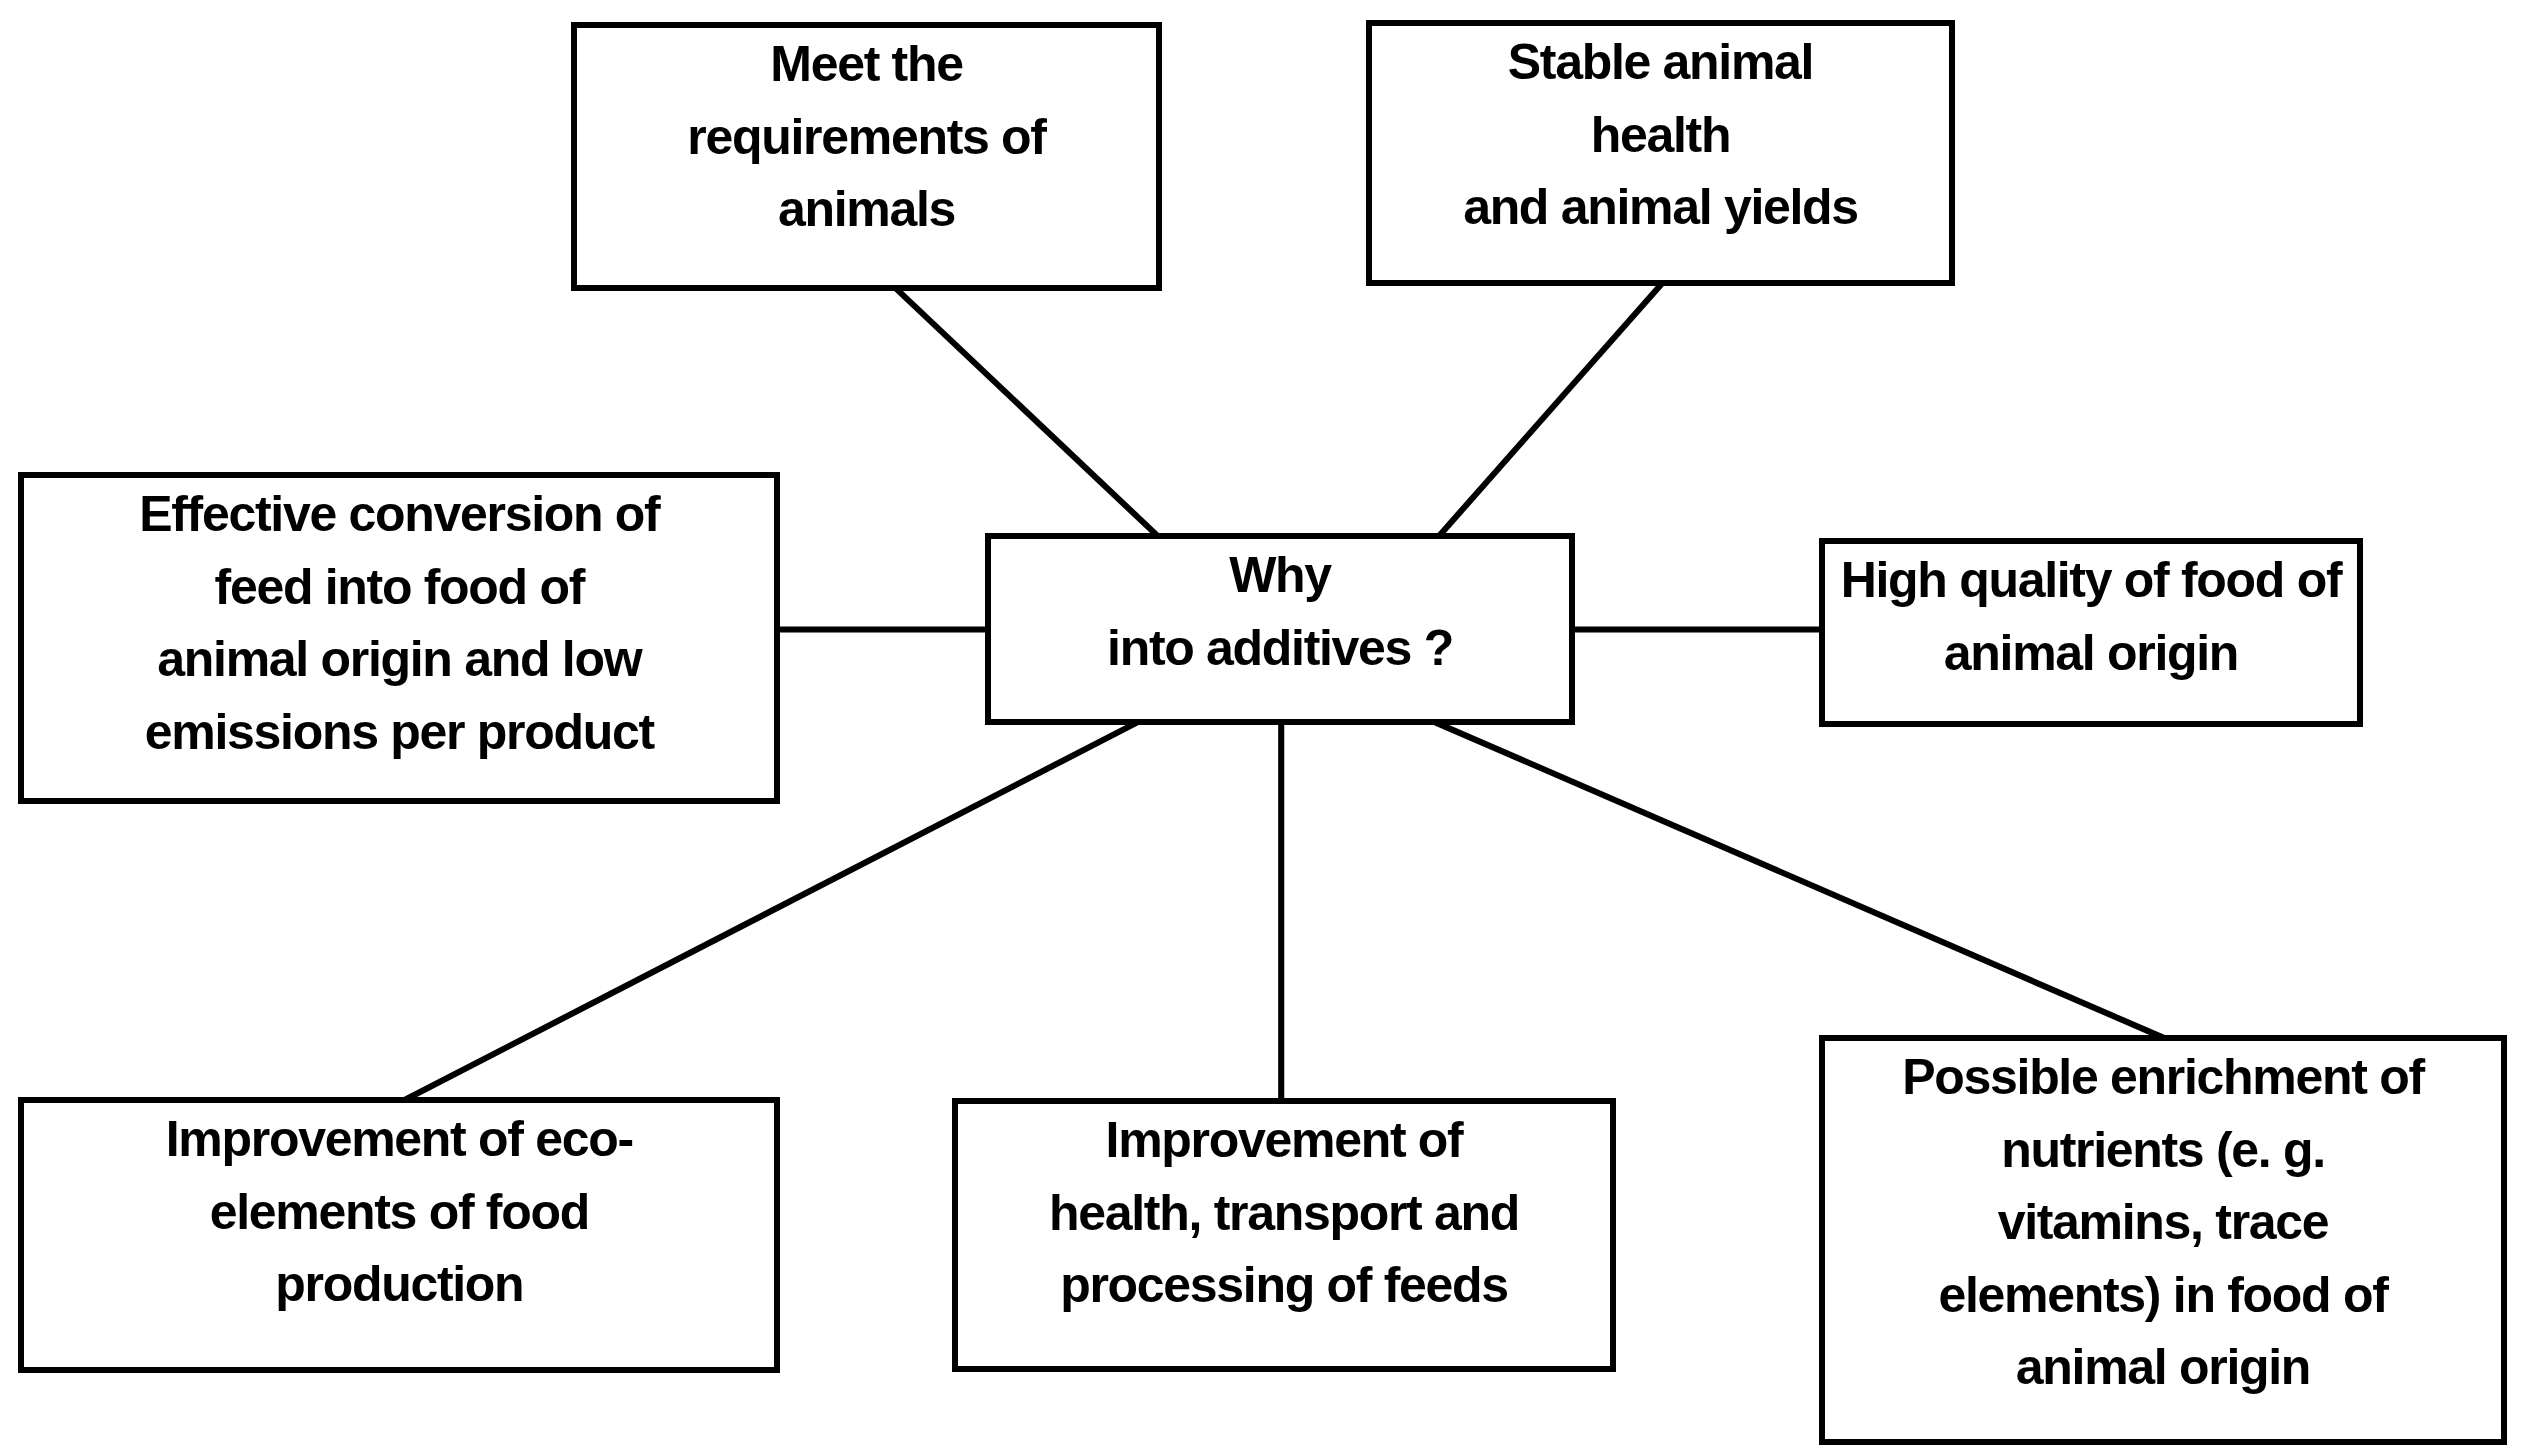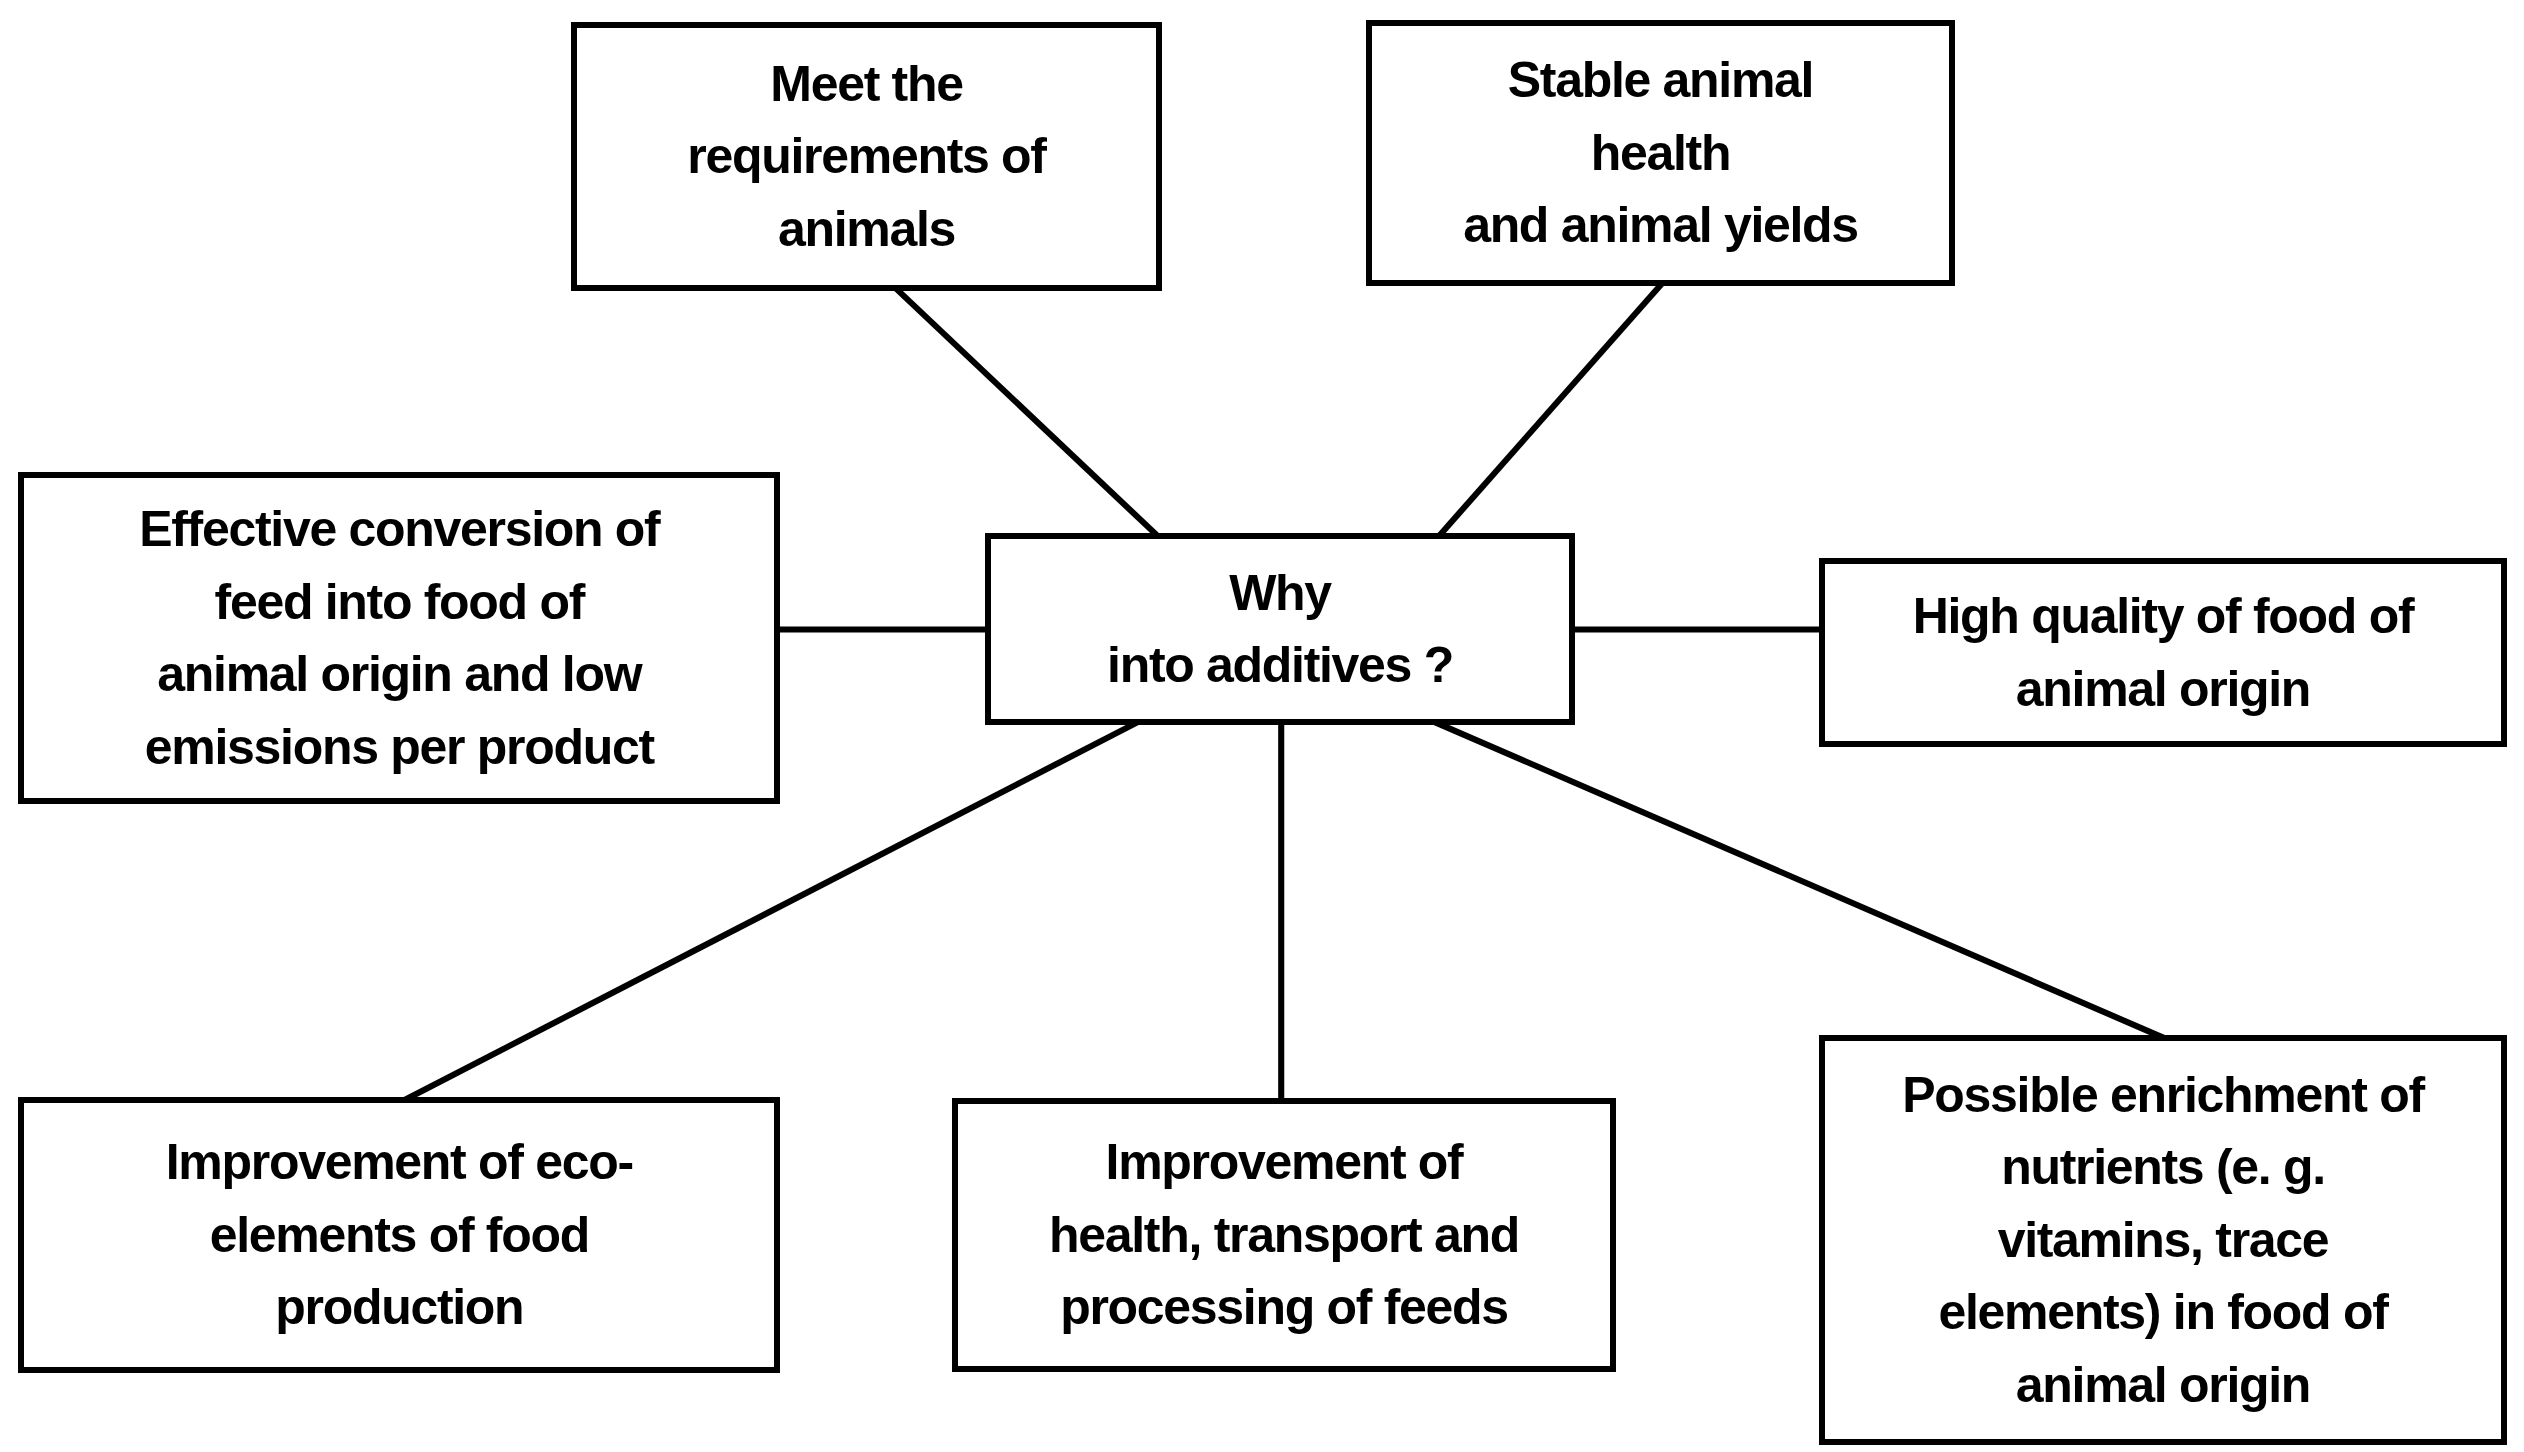--- a/index.html
+++ b/index.html
@@ -29,37 +29,37 @@
     stroke: #000000;
     stroke-width: 7;
   }
   .node {
     position: absolute;
     z-index: 1;
     box-sizing: border-box;
     background: #ffffff;
     border: 6.1px solid #000000;
     display: flex;
-    align-items: center;
+    align-items: flex-start;
     justify-content: center;
     text-align: center;
   }
   .node-label {
     display: block;
     white-space: pre-line;
     font-size: 50px;
     line-height: 1.45;
     letter-spacing: -1.3px;
     padding: 0 8.7px;
   }
   #node-top-left      { left: 571px;  top: 22px;   width: 591px; height: 269px; }
   #node-top-right     { left: 1366px; top: 20px;   width: 589px; height: 266px; }
   #node-left          { left: 18.3px;   top: 472px;  width: 762px; height: 332px; }
   #node-center        { left: 985px; top: 533px;  width: 590px; height: 192px; }
-  #node-right         { left: 1819px; top: 558px;  width: 688px; height: 189px; }
+  #node-right         { left: 1819px; top: 538px;  width: 544px; height: 189px; }
   #node-bottom-left   { left: 18.3px;   top: 1097px; width: 762px; height: 276px; }
   #node-bottom-middle { left: 952px; top: 1098px; width: 664px; height: 274px; }
   #node-bottom-right  { left: 1819px; top: 1035px; width: 688px; height: 410px; }
 </style>
 </head>
 <body>
 
 <div class="canvas">
 
   <svg class="wires" width="2525" height="1453" viewBox="0 0 2901 1669">

